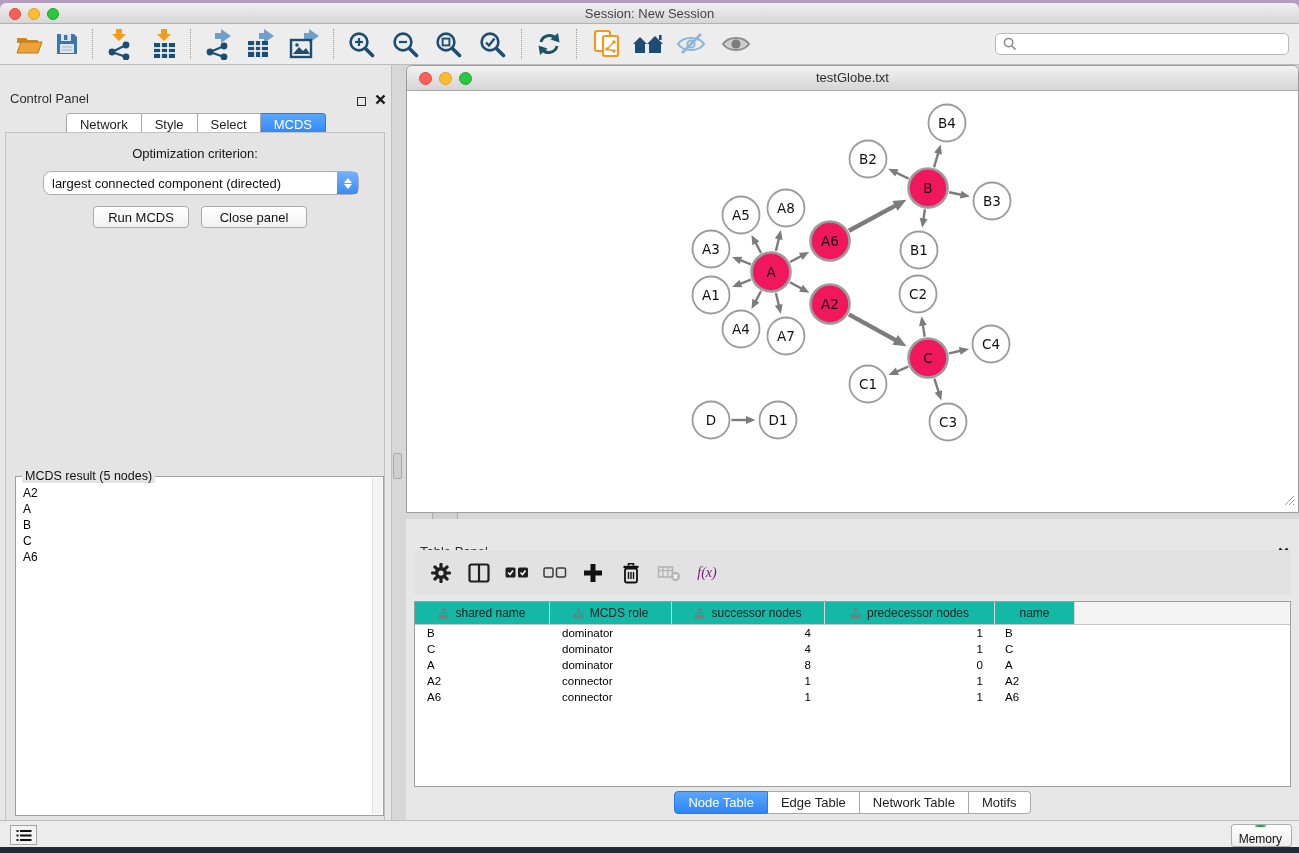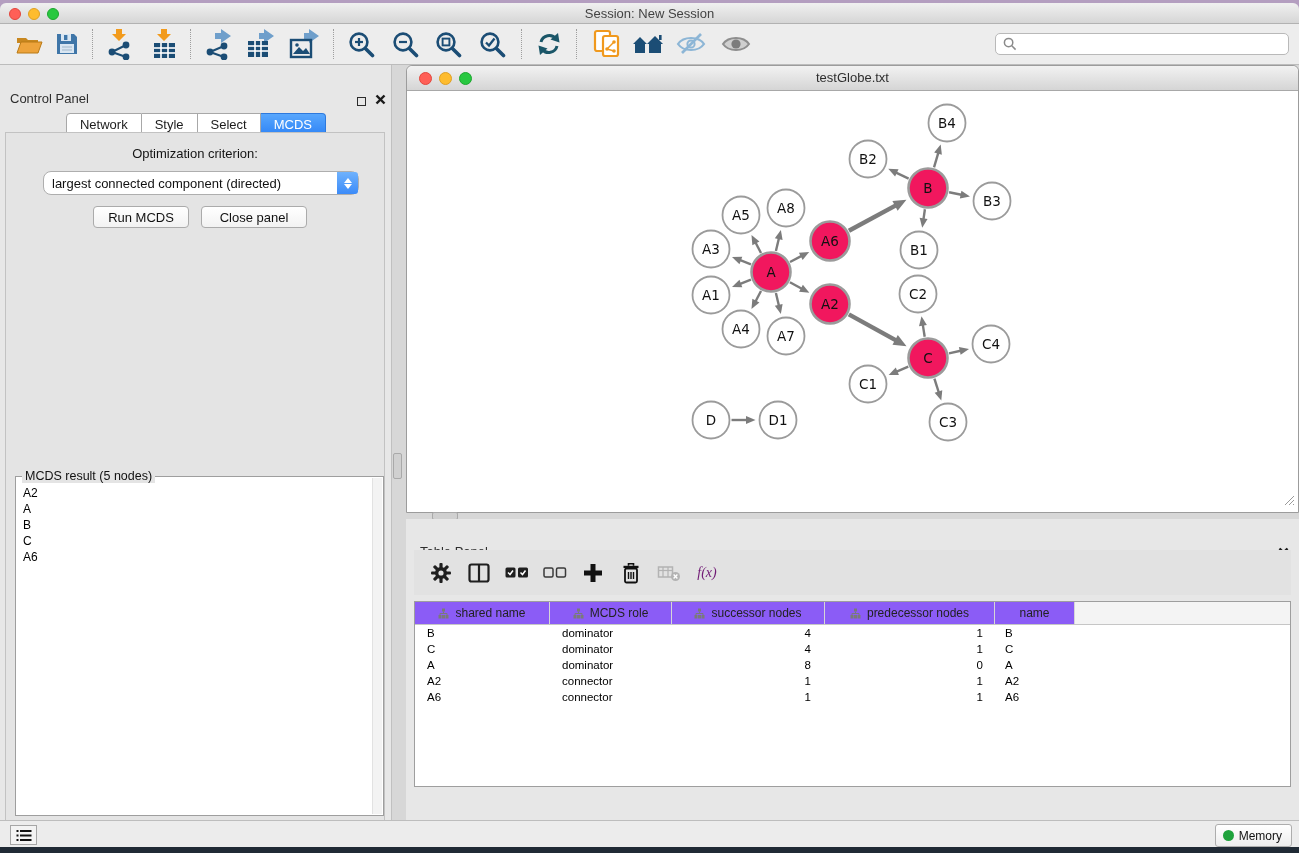--- a/index.html
+++ b/index.html
@@ -76,40 +76,40 @@
   .net-canvas{position:absolute;top:25px;left:1px;width:889px;height:421px;background:#fff;overflow:hidden;}
   .resize-grip{position:absolute;right:2px;bottom:2px;}
 
   
   .table-panel{position:absolute;left:406px;top:454px;width:893px;height:302px;background:#e7e7e7;}
   .tp-strip{position:absolute;left:8px;top:31px;width:877px;height:45px;background:#e2e2e2;display:flex;align-items:center;}
   .tp-icon{width:38px;height:38px;display:flex;align-items:center;justify-content:center;flex:0 0 auto;}
   .fx{font-family:"Liberation Serif",serif;font-style:italic;font-size:14px;color:#701a75;}
   .data-table{position:absolute;left:8px;top:82px;width:877px;height:186px;background:#fff;
     border:1px solid #9e9e9e;box-sizing:border-box;overflow:hidden;}
-  .thead{display:flex;height:22px;background:#8b5cf6;border-bottom:1px solid #c6c6c6;}
+  .thead{display:flex;height:22px;background:#14b8a6;border-bottom:1px solid #c6c6c6;}
   .hcell{display:flex;align-items:center;justify-content:center;font-size:12px;color:#222;
     border-right:1px solid #d6d6d6;box-sizing:border-box;gap:6px;}
   .hfill{flex:1;background:#f4f4f4;}
   .trow{display:flex;height:16px;align-items:center;}
   .tcell{font-size:11.5px;color:#000;box-sizing:border-box;}
   .c0{width:135px;padding-left:12px;}
   .c1{width:122px;padding-left:12px;}
   .c2{width:153px;text-align:right;padding-right:14px;}
   .c3{width:170px;text-align:right;padding-right:12px;}
   .c4{width:80px;padding-left:10px;}
   .hcell.c0,.hcell.c1,.hcell.c2,.hcell.c3,.hcell.c4{padding:0;text-align:center;}
   .tp-tabs{position:absolute;left:0;top:272px;width:100%;}
 
   
   .statusbar{position:absolute;top:820px;left:0;width:1299px;height:27px;background:#ececec;border-top:1px solid #bdbdbd;box-sizing:border-box;}
   .list-btn{position:absolute;left:10px;top:4px;width:27px;height:20px;background:#f3f3f3;border:1px solid #a6a6a6;
     display:flex;align-items:center;justify-content:center;box-sizing:border-box;}
   .memory-btn{position:absolute;right:7px;top:3px;height:21px;padding:0 9px 0 7px;background:linear-gradient(#ffffff,#ededed);
-    border:1px solid #adadad;border-radius:3px;display:flex;align-items:center;gap:5px;font-size:12px;color:#111;}
+    border:1px solid #adadad;border-radius:3px;display:flex;align-items:center;gap:5px;font-size:12px;color:#111;flex-direction:column;}
   .mem-dot{width:11px;height:11px;border-radius:50%;}
   .bottom-strip{position:absolute;top:847px;left:0;width:1299px;height:6px;background:#202a35;}
 </style>
 </head>
 <body>
 
 <div>
 
   <div class="titlebar">
     <span class="tl red" style="left:9px"></span>
@@ -675,20 +675,26 @@
             <div class="trow">
               <div class="tcell c0">A6</div>
               <div class="tcell c1">connector</div>
               <div class="tcell c2">1</div>
               <div class="tcell c3">1</div>
               <div class="tcell c4">A6</div>
             </div>
           </div>
       </div>
 
+      <div class="seg tp-tabs" id="table-tabs">
+          <div class="seg-tab selected">Node Table</div>
+          <div class="seg-tab">Edge Table</div>
+          <div class="seg-tab">Network Table</div>
+          <div class="seg-tab">Motifs</div>
+        </div>
     </div>
   </div>
 
   <div class="statusbar">
     <span class="list-btn">
       <svg width="16" height="13" viewBox="0 0 16 13">
         <rect x="0.5" y="1" width="2" height="2" fill="#111"></rect>
         <rect x="0.5" y="5.5" width="2" height="2" fill="#111"></rect>
         <rect x="0.5" y="10" width="2" height="2" fill="#111"></rect>
         <rect x="4" y="1" width="11.5" height="2" fill="#111"></rect>

